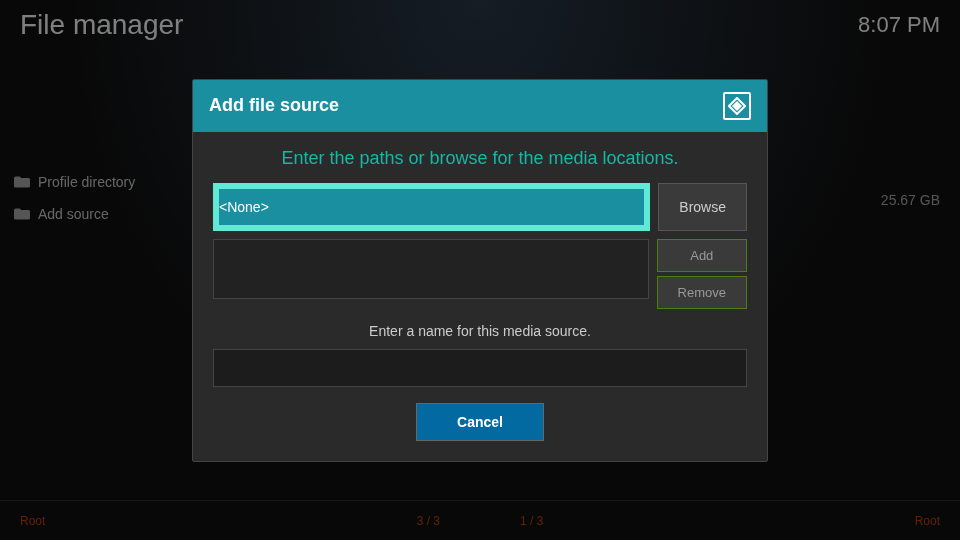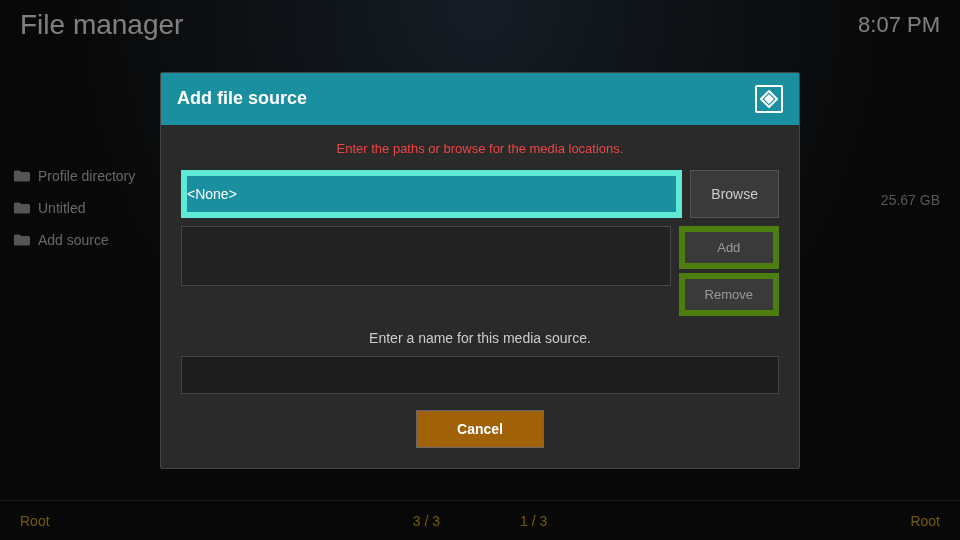--- a/index.html
+++ b/index.html
@@ -40,21 +40,21 @@
     }
 
     .top-bar-time {
       font-size: 22px;
       color: #fff;
     }
 
     
     .sidebar {
       position: absolute;
-      top: 50px;
+      top: 56px;
       left: 0;
       width: 168px;
       bottom: 40px;
       z-index: 10;
       padding-top: 110px;
     }
 
     .sidebar-item {
       display: flex;
       align-items: center;
@@ -79,22 +79,22 @@
       background: #111;
       display: flex;
       align-items: center;
       justify-content: space-between;
       padding: 0 20px;
       z-index: 10;
       border-top: 1px solid #333;
     }
 
     .bottom-bar-text {
-      font-size: 14px;
-      color: #eab308;
+      font-size: 12px;
+      color: #c2410c;
     }
 
     .bottom-bar-center {
       display: flex;
       gap: 80px;
     }
 
     
     .storage-info {
       position: absolute;
@@ -111,21 +111,21 @@
       top: 0; left: 0; right: 0; bottom: 0;
       background: rgba(0,0,0,0.5);
       z-index: 20;
       display: flex;
       align-items: center;
       justify-content: center;
     }
 
     
     .dialog {
-      width: 640px;
+      width: 576px;
       background: #2a2a2a;
       border: 1px solid #444;
       border-radius: 2px;
       overflow: hidden;
     }
 
     .dialog-header {
       background: #1a8fa0;
       padding: 12px 16px;
       display: flex;
@@ -149,22 +149,22 @@
       justify-content: center;
       cursor: pointer;
     }
 
     .dialog-body {
       padding: 16px 20px;
     }
 
     .dialog-instruction {
       text-align: center;
-      color: #ef4444;
-      font-size: 13px;
+      color: #14b8a6;
+      font-size: 18px;
       margin-bottom: 14px;
     }
 
     .path-row {
       display: flex;
       gap: 8px;
       align-items: stretch;
       margin-bottom: 8px;
     }
 
@@ -208,21 +208,21 @@
 
     .side-buttons {
       display: flex;
       flex-direction: column;
       gap: 4px;
     }
 
     .btn-side {
       background: #3a3a3a;
       color: #999;
-      border: 6px solid #4d7c0f;
+      border: 1px solid #4d7c0f;
       padding: 8px 20px;
       font-size: 13px;
       cursor: pointer;
       min-width: 80px;
       text-align: center;
     }
 
     .name-instruction {
       text-align: center;
       color: #ccc;
@@ -251,21 +251,21 @@
     .btn-ok {
       background: #3a3a3a;
       color: #ccc;
       border: 1px solid #555;
       padding: 10px 40px;
       font-size: 14px;
       cursor: pointer;
     }
 
     .btn-cancel {
-      background: #a16207;
+      background: #0369a1;
       color: #fff;
       border: 1px solid #666;
       padding: 10px 40px;
       font-size: 14px;
       cursor: pointer;
       font-weight: bold;
     }
   </style>
 </head>
 <body>
@@ -281,26 +281,20 @@
   <div class="sidebar-item">
     <svg class="folder-icon" viewBox="0 0 20 14" fill="#aaa">
       <path d="M0 2 Q0 0 2 0 L7 0 L9 2 L18 2 Q20 2 20 4 L20 12 Q20 14 18 14 L2 14 Q0 14 0 12 Z"></path>
     </svg>
     <span>Profile directory</span>
   </div>
   <div class="sidebar-item">
     <svg class="folder-icon" viewBox="0 0 20 14" fill="#aaa">
       <path d="M0 2 Q0 0 2 0 L7 0 L9 2 L18 2 Q20 2 20 4 L20 12 Q20 14 18 14 L2 14 Q0 14 0 12 Z"></path>
     </svg>
-    <span>Untitled</span>
-  </div>
-  <div class="sidebar-item">
-    <svg class="folder-icon" viewBox="0 0 20 14" fill="#aaa">
-      <path d="M0 2 Q0 0 2 0 L7 0 L9 2 L18 2 Q20 2 20 4 L20 12 Q20 14 18 14 L2 14 Q0 14 0 12 Z"></path>
-    </svg>
     <span>Add source</span>
   </div>
 </div>
 
 <div class="storage-info">
   <span>25.67 GB</span>
 </div>
 
 <div class="modal-overlay">
   <div class="dialog">

